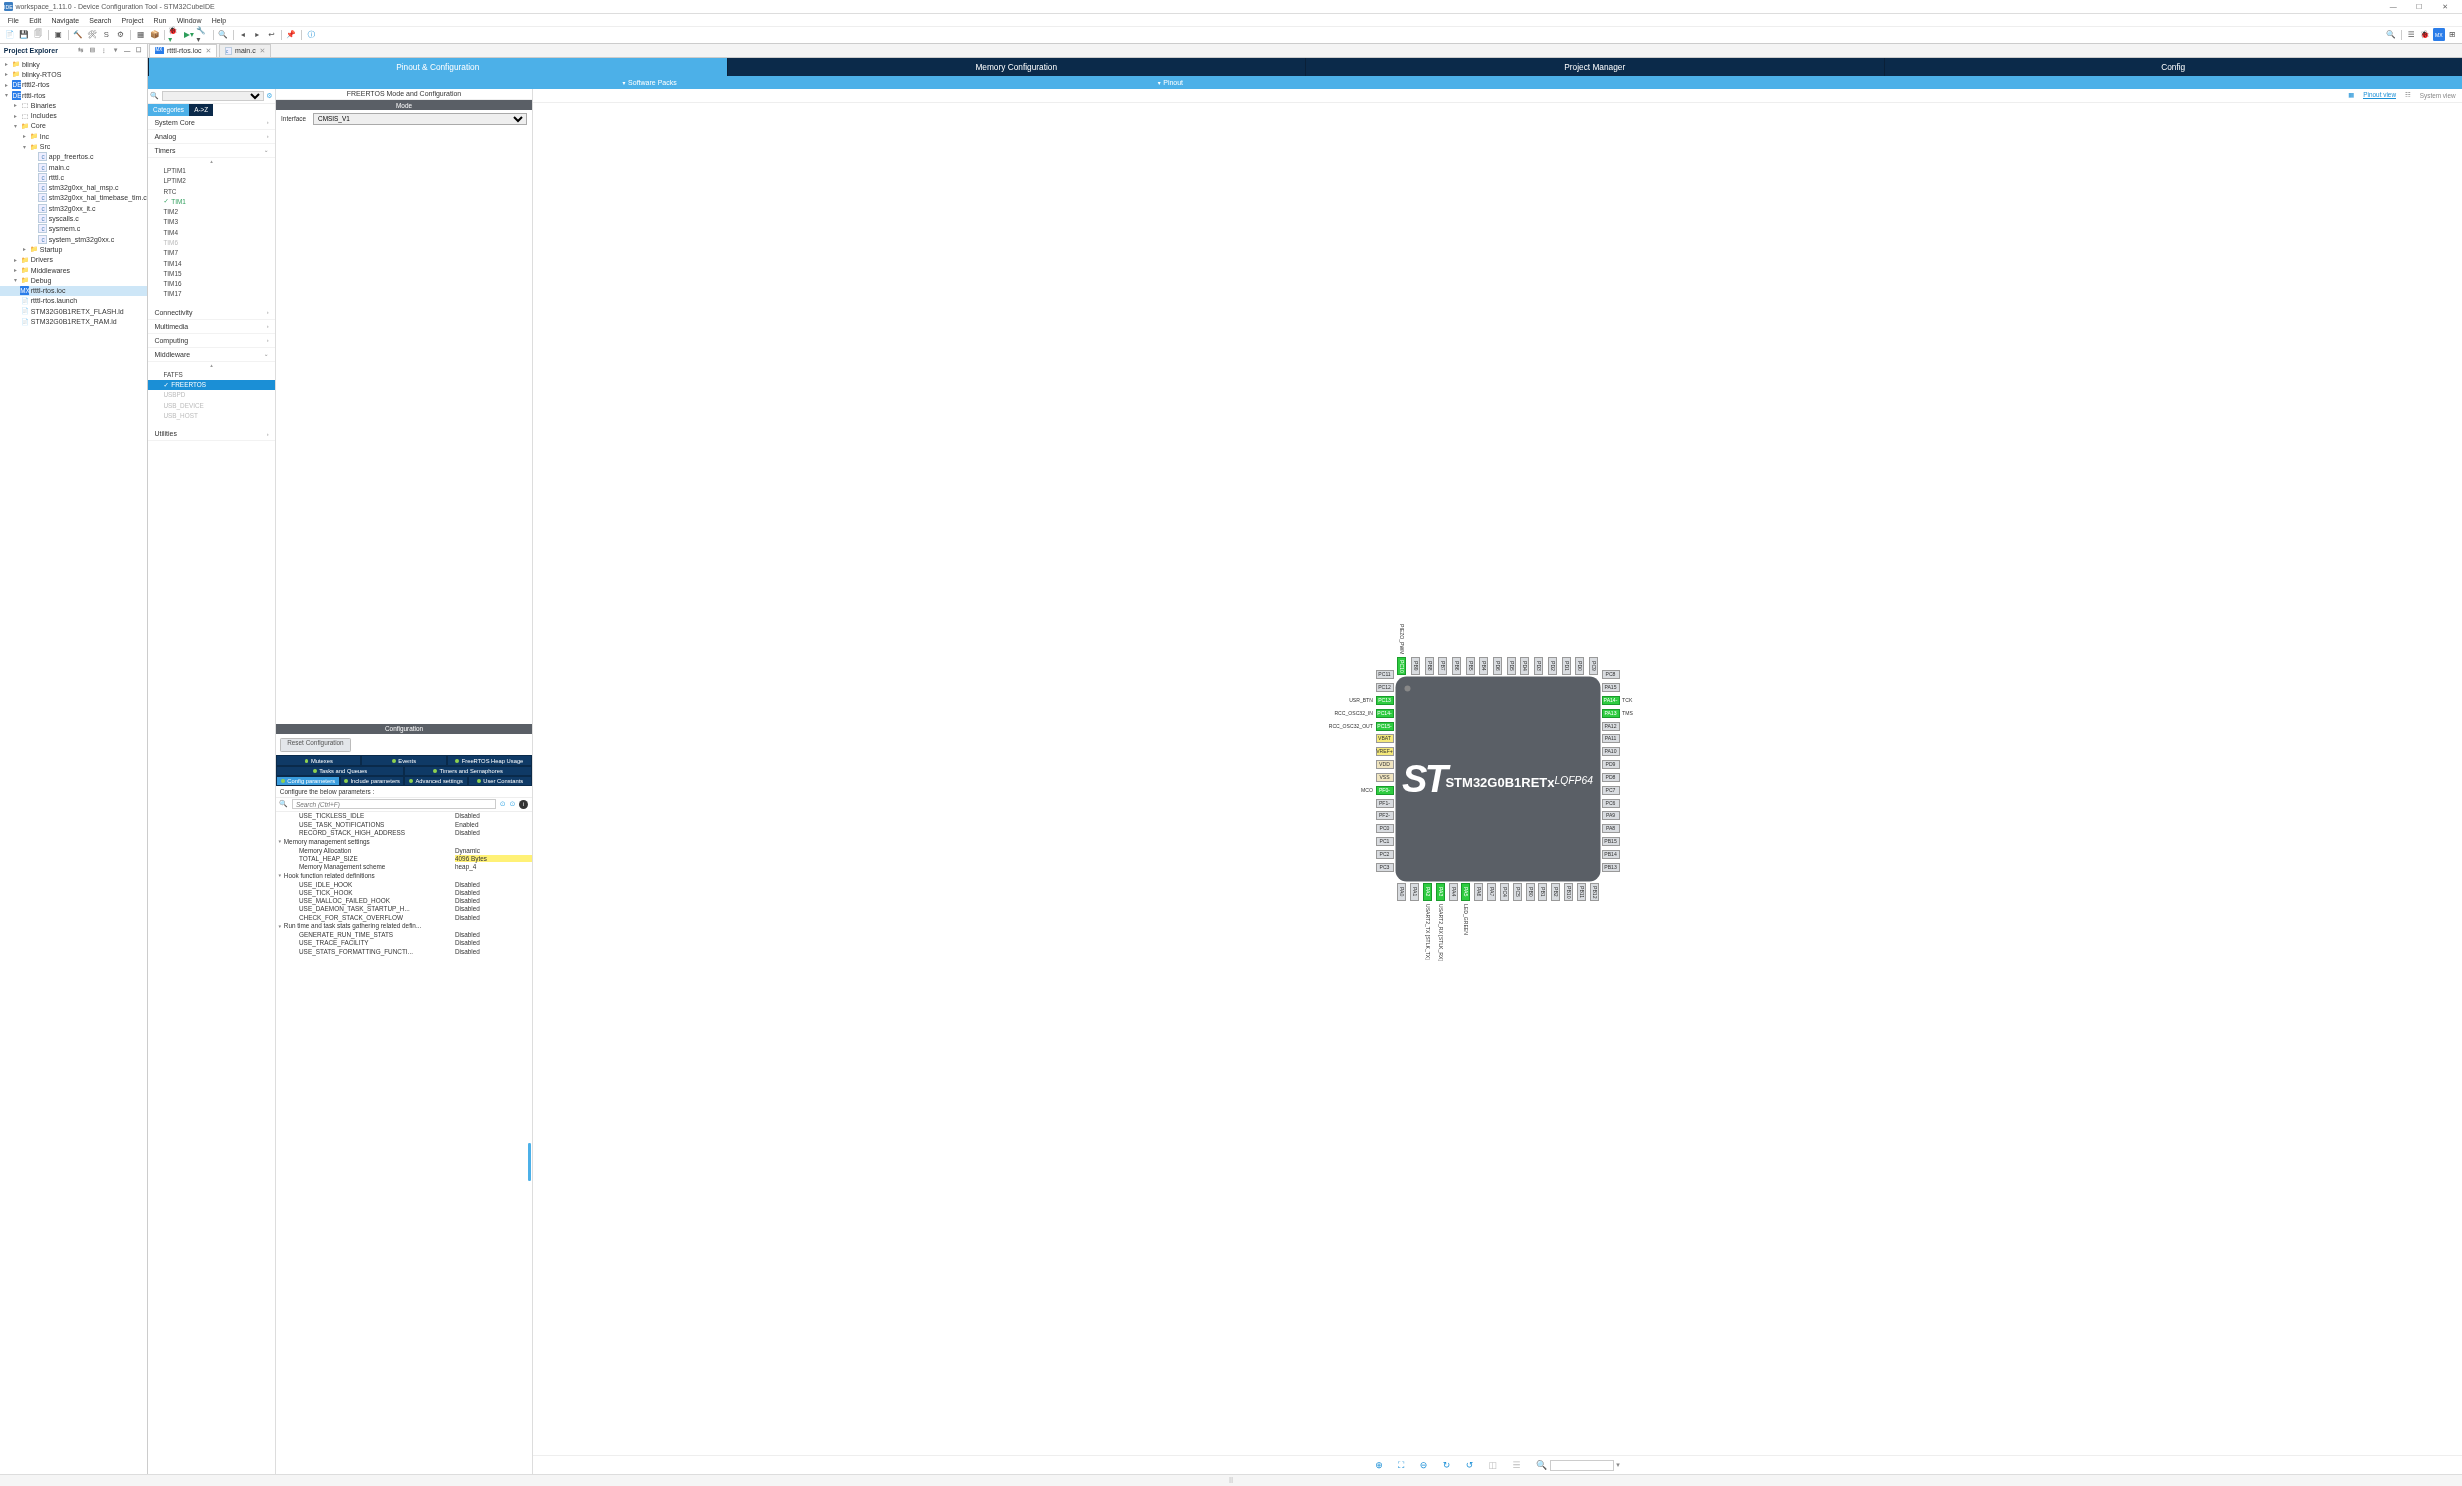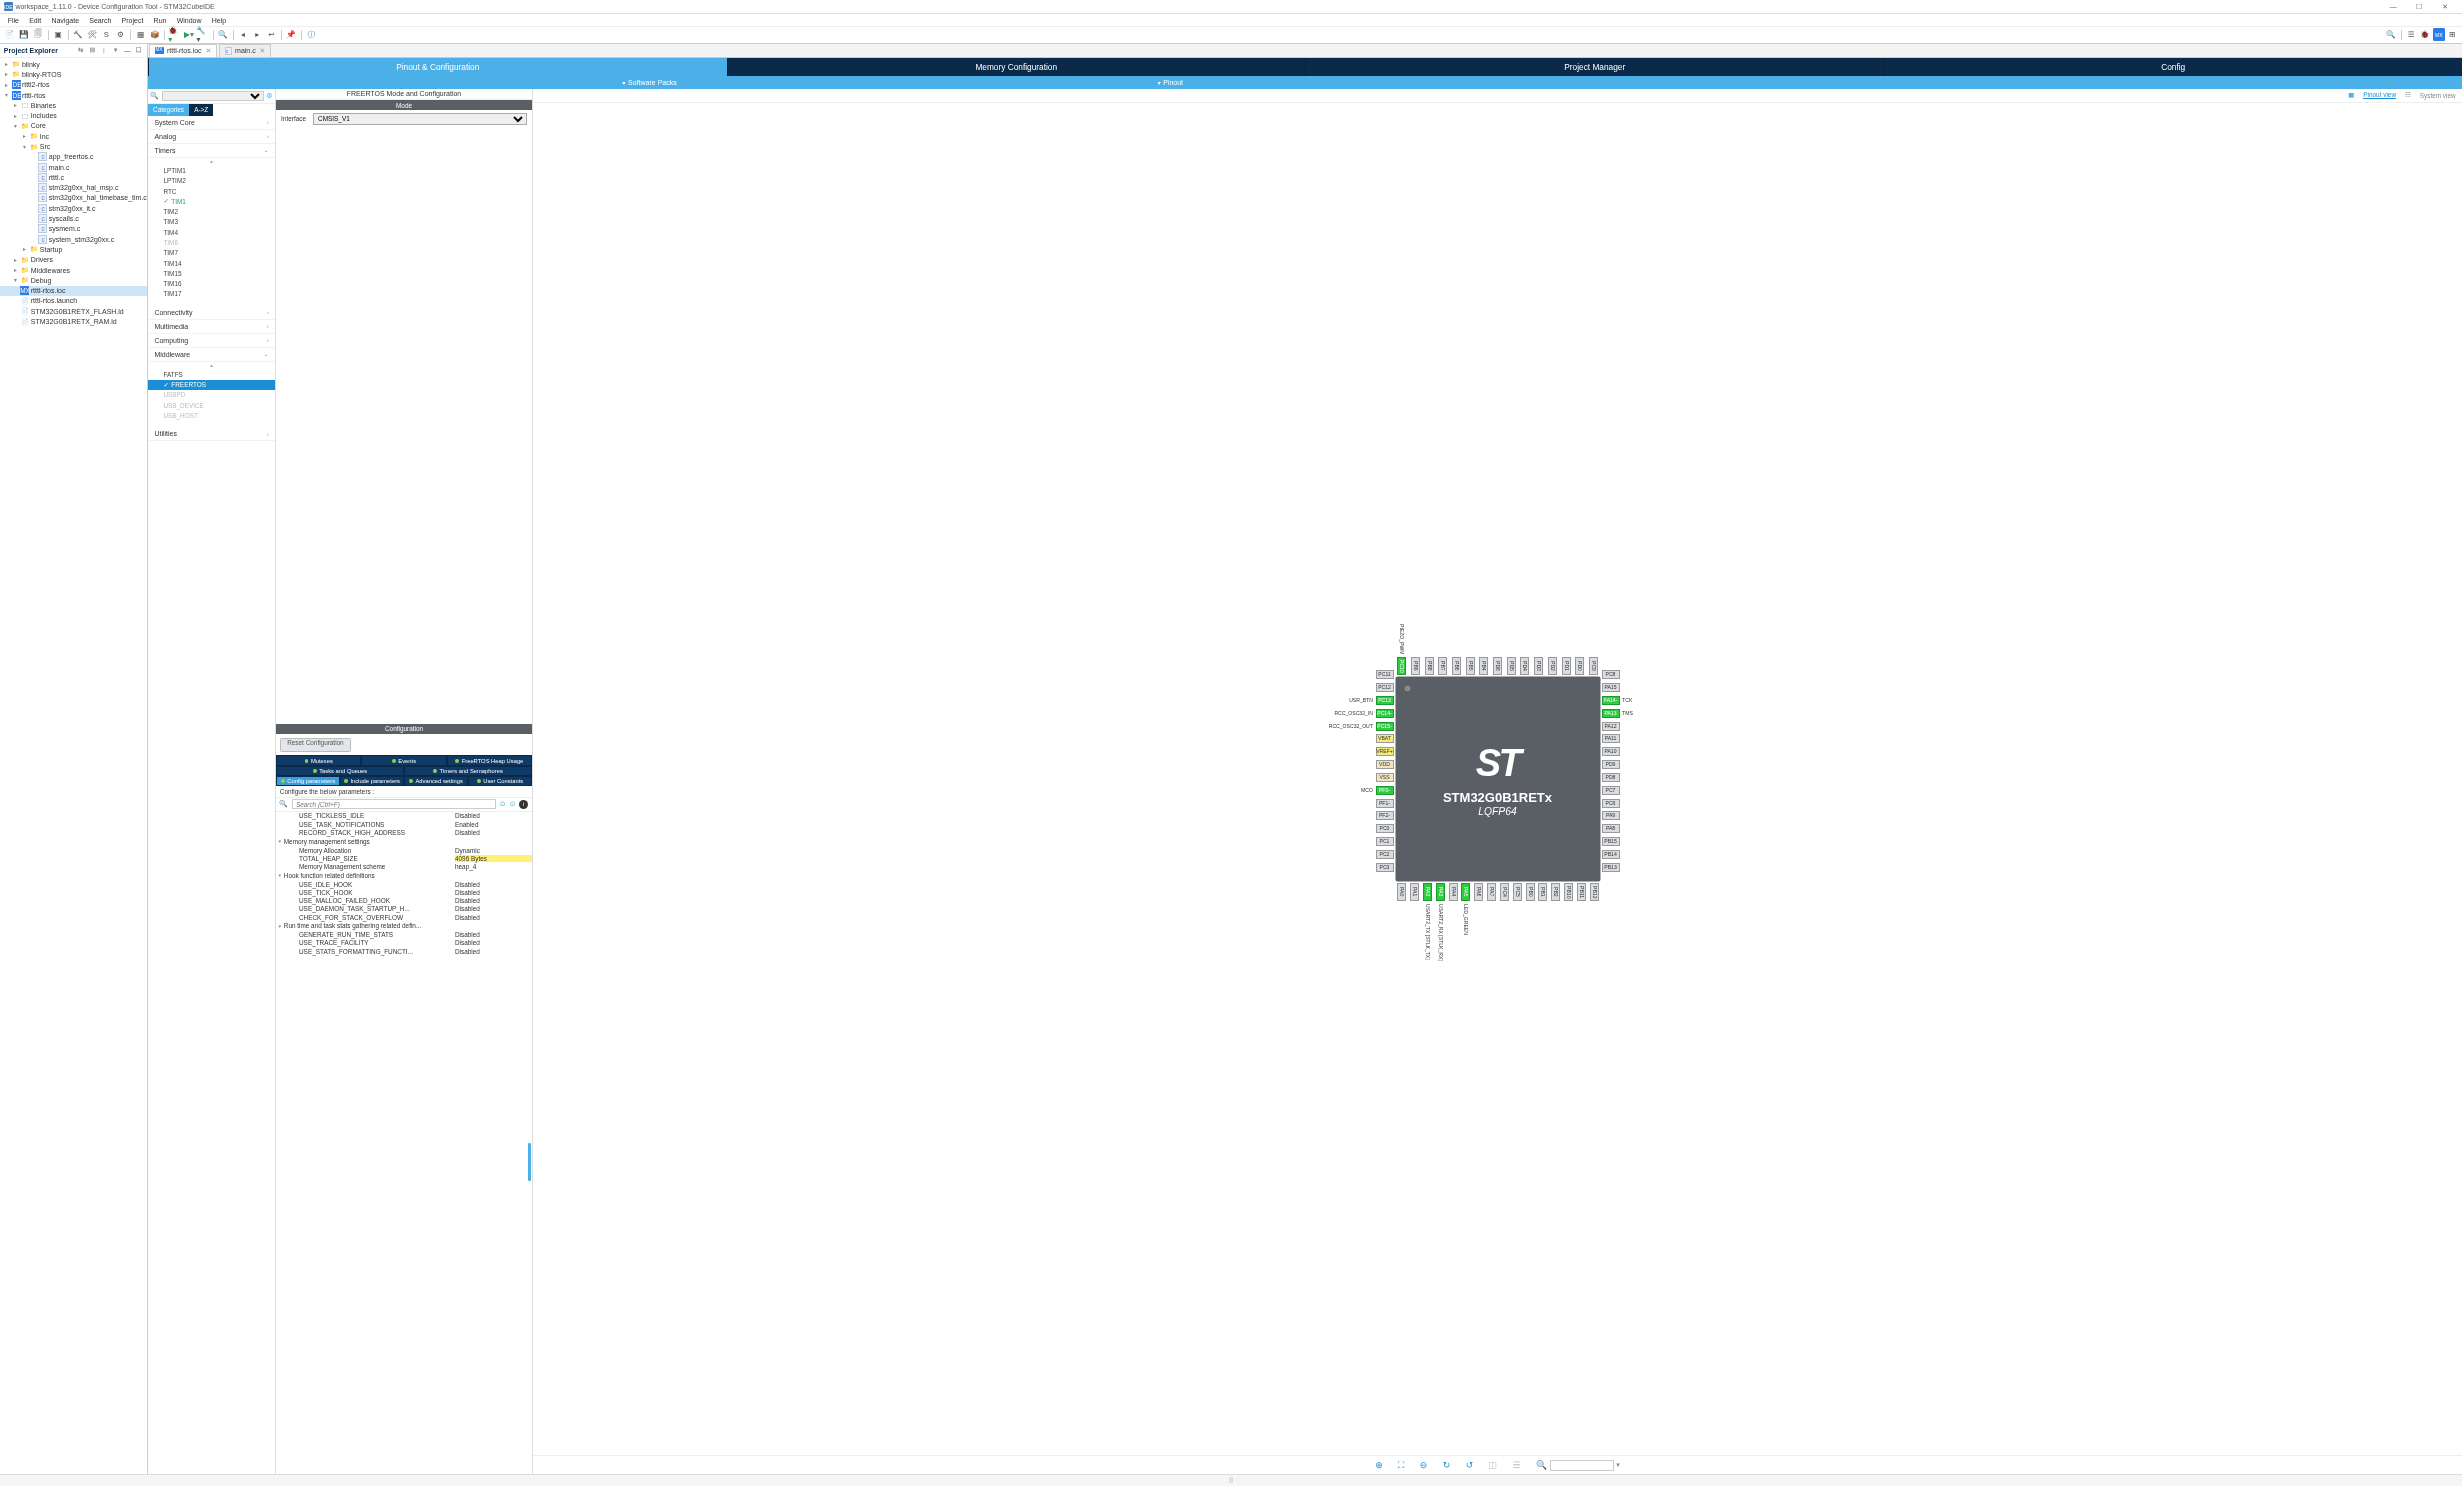--- a/index.html
+++ b/index.html
@@ -112,21 +112,21 @@
 .param-row .pval { width:77px; color:#333; }
 .param-row.hl .pval { background:#fff176; }
 .vbar { position:absolute; right:1.3px; top:50%; width:3.2px; height:38px; background:#4cb0e8; border-radius:1.3px; }
 
 
 .pin-col { flex:1; display:flex; flex-direction:column; position:relative; background:#fff; }
 .pin-toolbar { height:14px; display:flex; align-items:center; justify-content:flex-end; padding:0 6.4px; gap:9px; font-size:6.4px; border-bottom:0.6px solid #eee; }
 .pview { color:#1b8fd6; border-bottom:1.3px solid #1b8fd6; cursor:pointer; padding-bottom:0.6px; }
 .sview { color:#888; cursor:pointer; }
 .pin-canvas { flex:1; position:relative; overflow:hidden; }
-.chip { position:absolute; left:50%; top:50%; transform:translate(-50%,-50%); width:205px; height:205px; background:#5a5f66; border-radius:2px; display:flex; flex-direction:column; align-items:center; justify-content:center; color:#fff; }
+.chip { position:absolute; left:50%; top:50%; transform:translate(-50%,-50%); width:205px; height:205px; background:#5a5f66; border-radius:11px; display:flex; flex-direction:row; align-items:center; justify-content:center; color:#fff; }
 .chip .stlogo { font-size:38px; font-weight:700; font-style:italic; letter-spacing:-2.6px; }
 .chip .part { font-size:13px; font-weight:700; margin-top:5.1px; }
 .chip .pkg { font-size:10.3px; font-style:italic; margin-top:1.3px; }
 .chip .dot { position:absolute; left:9px; top:9px; width:6.4px; height:6.4px; border-radius:50%; background:#888; }
 .pin { position:absolute; font-size:5.1px; display:flex; align-items:center; }
 .pin .pbox { width:18px; height:9px; background:#d9dce0; border:0.6px solid #999; display:flex; align-items:center; justify-content:center; font-size:5.1px; color:#333; }
 .pin .pbox.green { background:#2ecc40; color:#fff; border-color:#1a9c2c; }
 .pin .pbox.yellow { background:#f5e97a; }
 .pin .pbox.beige { background:#f0e5c0; }
 .pin .plabel { font-size:5.1px; color:#333; padding:0 2.6px; white-space:nowrap; }

